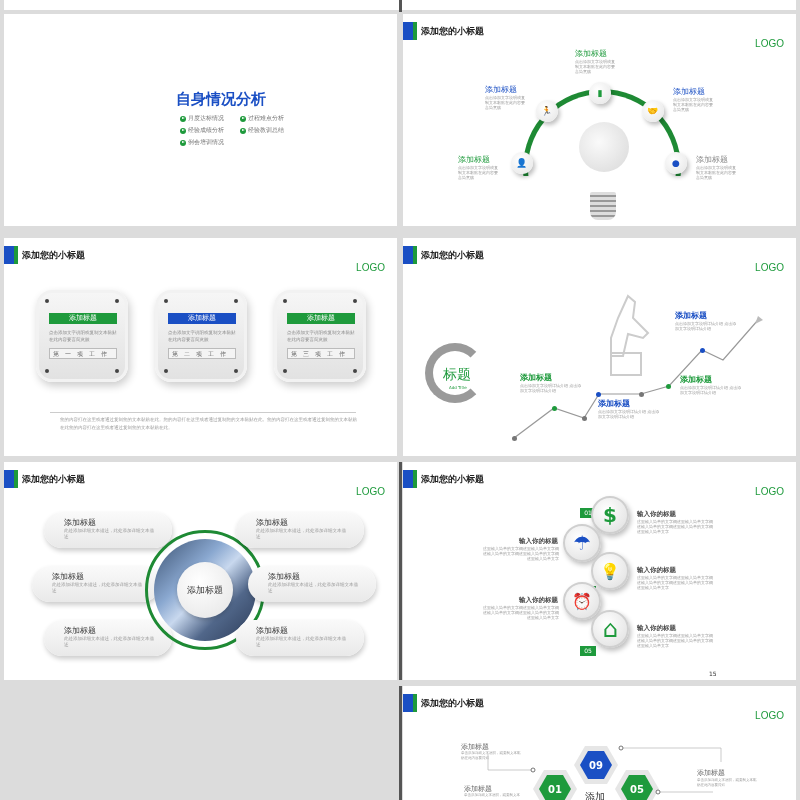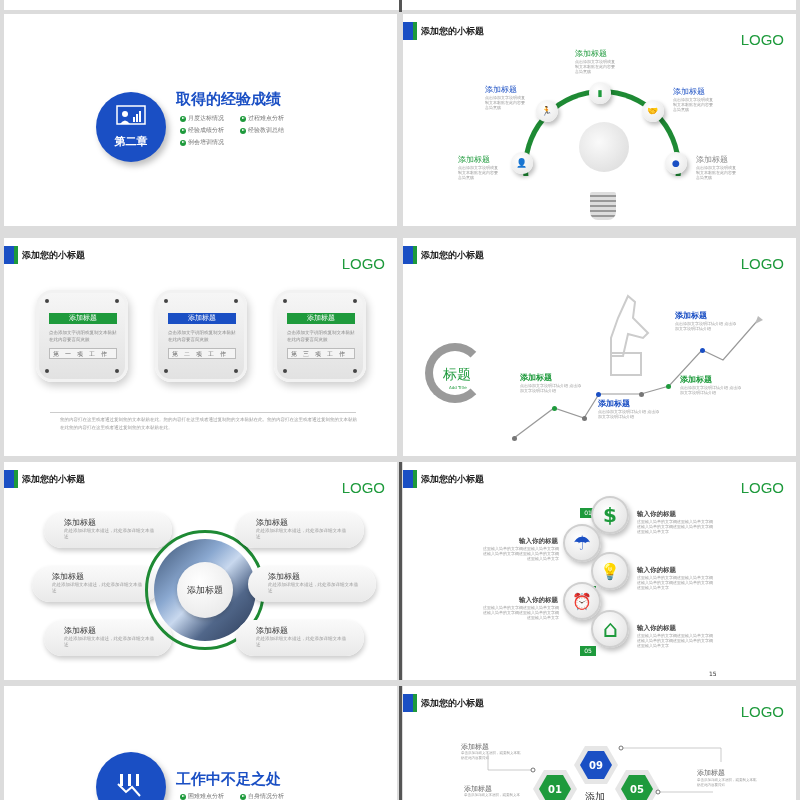--- a/index.html
+++ b/index.html
@@ -12,21 +12,21 @@
   .s4 { left: 403px; top: 238px; width: 393px; height: 218px; }
   .s5 { left: 4px; top: 462px; width: 393px; height: 218px; }
   .s6 { left: 403px; top: 462px; width: 393px; height: 218px; }
   .s7 { left: 4px; top: 686px; width: 393px; height: 114px; }
   .s8 { left: 403px; top: 686px; width: 393px; height: 114px; }
   .topstrip { position:absolute; left:4px; top:0; width:792px; height:10px; background:#fff; }
   .darkbar { position:absolute; left:399px; width:3px; background:#555; }
 
   .hdr-bar { position:absolute; left:0; top:8px; width:14px; height:18px; background:#1a4fc4; border-right:4px solid #1e9a3c; }
   .hdr-title { position:absolute; left:18px; top:11px; font-size:9px; color:#222; font-weight:bold; }
-  .logo { position:absolute; right:12px; top:17px; font-size:15px; color:#1e9a3c; font-family:"Liberation Sans", sans-serif; }
+  .logo { position:absolute; right:12px; top:24px; font-size:10px; color:#1e9a3c; font-family:"Liberation Sans", sans-serif; }
 
   
   .chap-circle { position:absolute; width:70px; height:70px; border-radius:50%; background:#1a4fc4; box-shadow: 3px 4px 6px rgba(0,0,0,0.25); color:#fff; display:flex; flex-direction:column; align-items:center; justify-content:center; }
   .chap-label { font-size:11px; font-weight:bold; margin-top:3px; }
   .chap-title { position:absolute; font-size:15px; font-weight:bold; color:#1a4fc4; }
   .chap-items { position:absolute; display:grid; grid-template-columns: 60px 60px; row-gap:3px; column-gap:0; }
   .chap-item { font-size:6px; color:#777; display:flex; align-items:center; gap:2px; white-space:nowrap; }
   .play { width:6px; height:6px; border-radius:50%; background:#1e9a3c; position:relative; flex:none; }
   .play::after { content:""; position:absolute; left:2px; top:1.5px; border-left:3px solid #fff; border-top:1.5px solid transparent; border-bottom:1.5px solid transparent; }
 
@@ -78,34 +78,21 @@
 </head>
 <body>
 
 <div class="grid">
   <div class="topstrip"></div>
   <div class="darkbar" style="top:0;height:12px"></div>
   <div class="darkbar" style="top:462px;height:218px"></div>
   <div class="darkbar" style="top:686px;height:114px"></div>
 
   <div class="slide s1">
-    <div class="chap-circle" style="left:92px;top:78px">
-      <span>
-        <svg width="30" height="22" viewBox="0 0 30 22">
-            <rect x="1" y="1" width="28" height="18" fill="none" stroke="#fff" stroke-width="1.5"></rect>
-            <circle cx="9" cy="9" r="3" fill="#fff"></circle>
-            <path d="M4 19 Q9 12 14 19Z" fill="#fff"></path>
-            <rect x="17" y="12" width="2" height="5" fill="#fff"></rect>
-            <rect x="20" y="9" width="2" height="8" fill="#fff"></rect>
-            <rect x="23" y="6" width="2" height="11" fill="#fff"></rect>
-          </svg>
-      </span>
-      <span class="chap-label">第二章</span>
-    </div>
-    <div class="chap-title" style="left:172px;top:76px">取得的经验成绩</div>
+    <div class="chap-title" style="left:172px;top:76px">自身情况分析</div>
     <div class="chap-items" style="left:176px;top:100px">
       <div class="chap-item">
           <span class="play"></span>
           <span>月度达标情况</span>
         </div>
       <div class="chap-item">
           <span class="play"></span>
           <span>过程难点分析</span>
         </div>
       <div class="chap-item">
@@ -283,43 +270,20 @@
     <div class="id" style="left:78px;top:84px;text-align:right">这里输入简单的文字概述里输入简单文字概述输入简单的文字概述里输入简单的文字概述里输入简单文字</div>
     <div class="it" style="left:234px;top:104px">输入你的标题</div>
     <div class="id" style="left:234px;top:113px">这里输入简单的文字概述里输入简单文字概述输入简单的文字概述里输入简单的文字概述里输入简单文字</div>
     <div class="it" style="left:116px;top:134px">输入你的标题</div>
     <div class="id" style="left:78px;top:143px;text-align:right">这里输入简单的文字概述里输入简单文字概述输入简单的文字概述里输入简单的文字概述里输入简单文字</div>
     <div class="it" style="left:234px;top:162px">输入你的标题</div>
     <div class="id" style="left:234px;top:171px">这里输入简单的文字概述里输入简单文字概述输入简单的文字概述里输入简单的文字概述里输入简单文字</div>
     <div class="pagenum">15</div>
   </div>
 
-  <div class="slide s7">
-    <div class="chap-circle" style="left:92px;top:66px">
-      <span>
-        <svg width="30" height="26" viewBox="0 0 30 26">
-            <rect x="4" y="2" width="3" height="12" fill="#fff"></rect>
-            <rect x="12" y="2" width="3" height="12" fill="#fff"></rect>
-            <rect x="20" y="2" width="3" height="12" fill="#fff"></rect>
-            <polyline points="2,12 10,20 16,15 24,24" fill="none" stroke="#fff" stroke-width="2"></polyline>
-          </svg>
-      </span>
-    </div>
-    <div class="chap-title" style="left:172px;top:84px">工作中不足之处</div>
-    <div class="chap-items" style="left:176px;top:106px">
-      <div class="chap-item">
-          <span class="play"></span>
-          <span>困难难点分析</span>
-        </div>
-      <div class="chap-item">
-          <span class="play"></span>
-          <span>自身情况分析</span>
-        </div>
-    </div>
-  </div>
 
   <div class="slide s8">
     <div class="hdr-bar"></div>
     <div class="hdr-title">添加您的小标题</div>
     <div class="logo">LOGO</div>
     <div class="hex-bg" style="left:171px;top:60px"></div>
     <div class="hex" style="left:177px;top:65px;background:#1a4fc4">09</div>
     <div class="hex-bg" style="left:130px;top:84px"></div>
     <div class="hex" style="left:136px;top:89px;background:#1e9a3c">01</div>
     <div class="hex-bg" style="left:212px;top:84px"></div>

